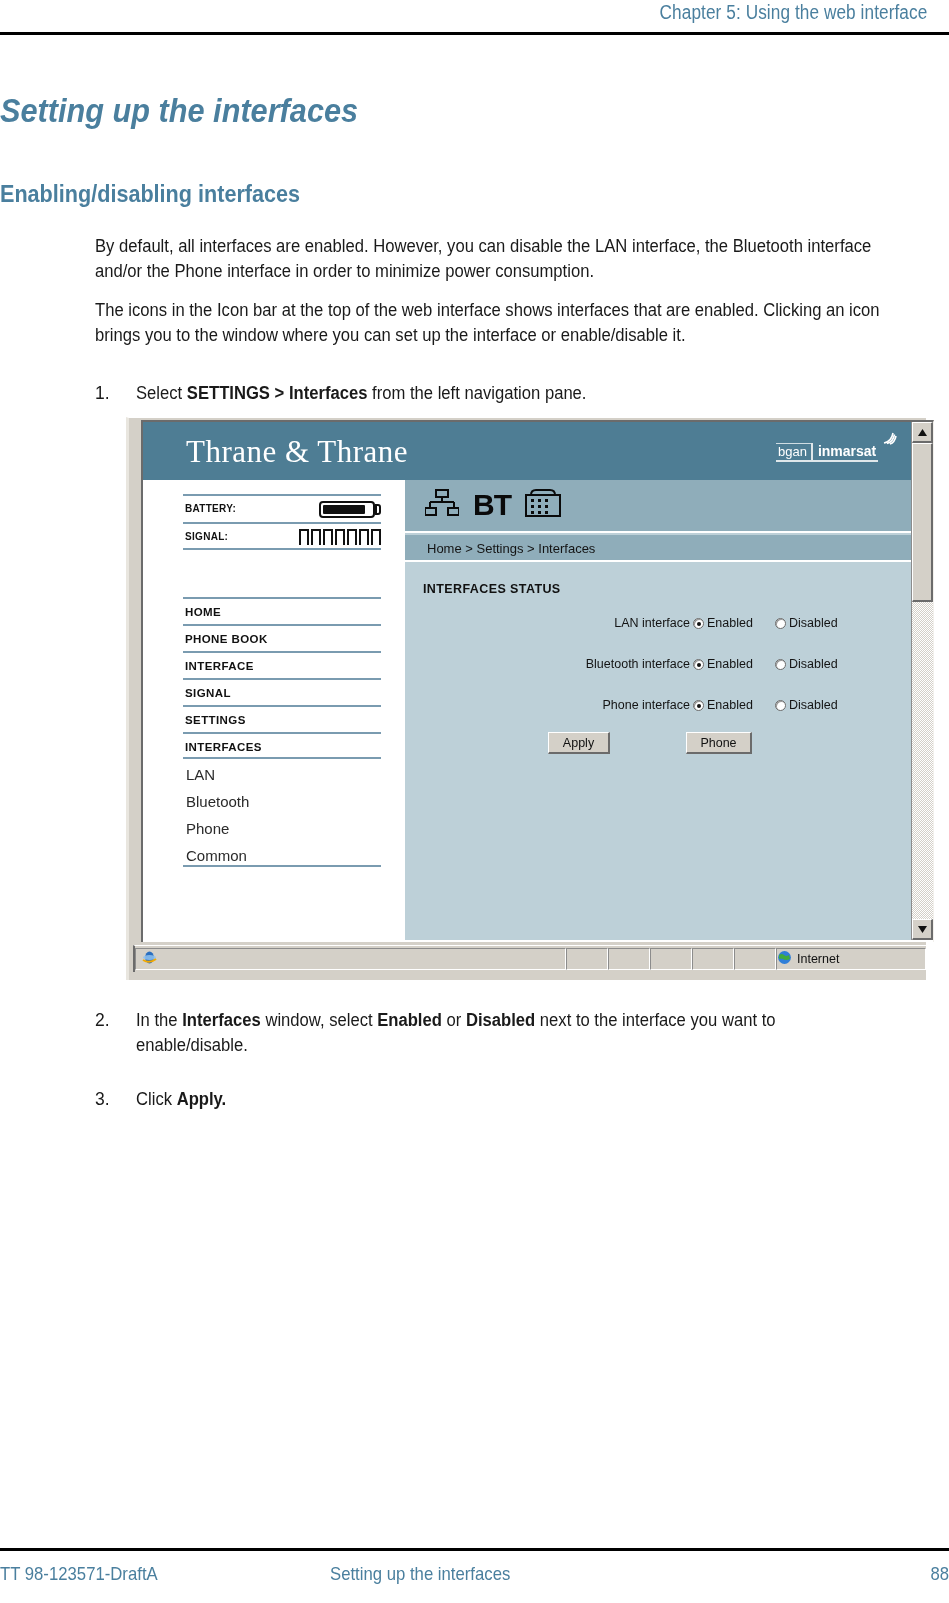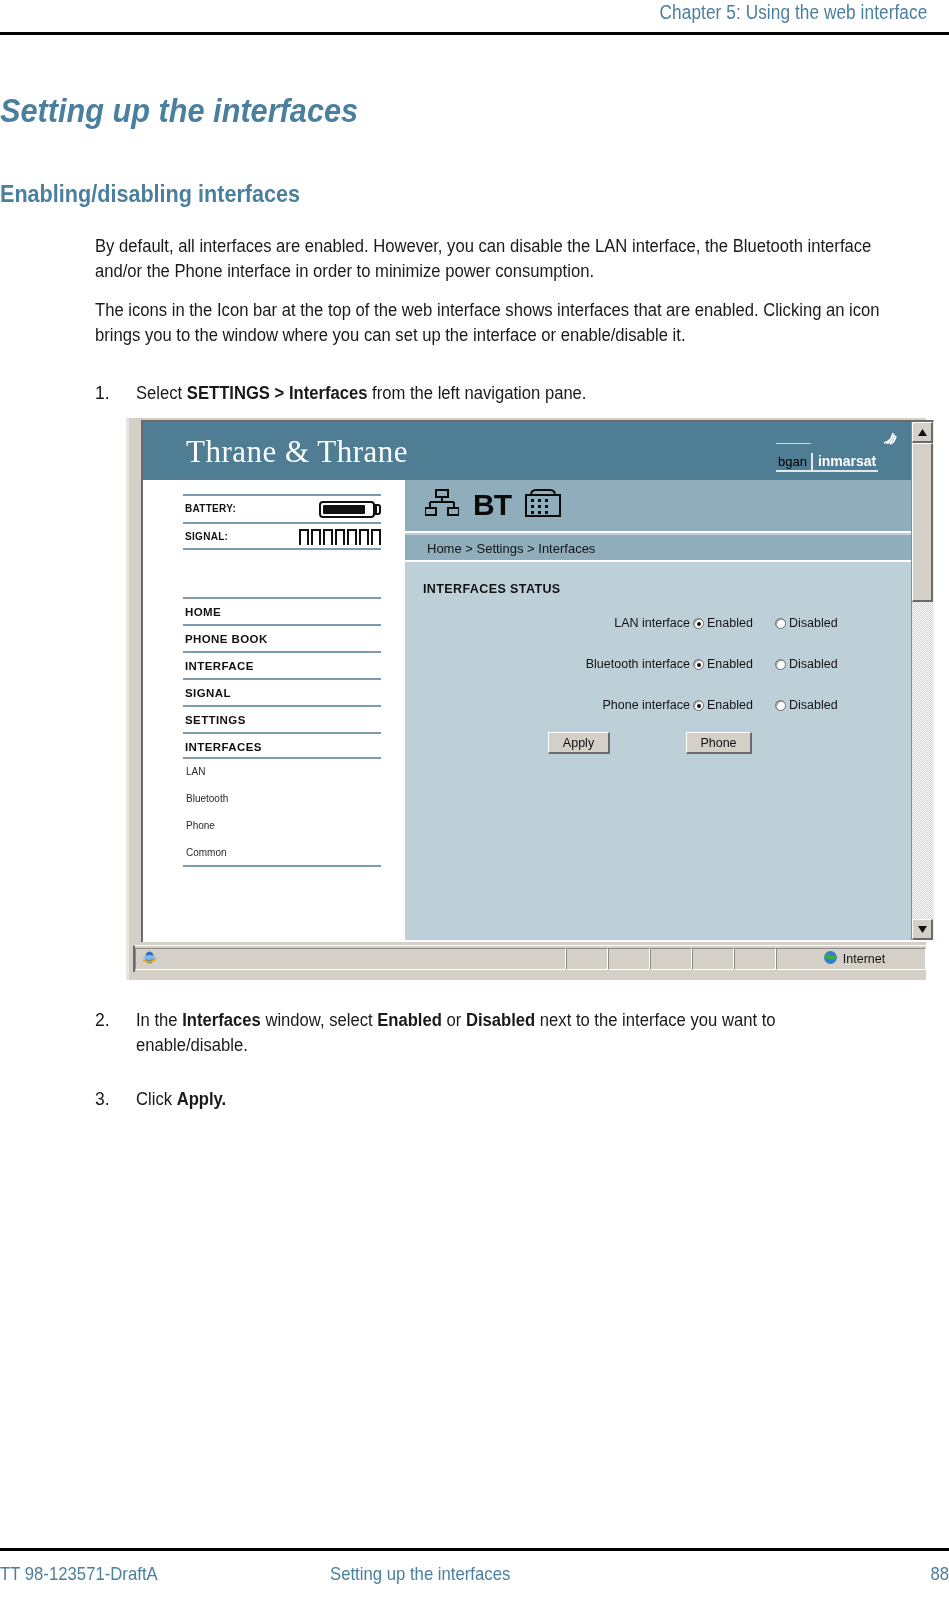--- a/index.html
+++ b/index.html
@@ -96,21 +96,21 @@
   }
   .brand-right {
     position:absolute; right:18px; top:16px; width:120px; height:28px;
   }
   .bgan-wrap {
     position:absolute; left:0; top:5px;
     display:flex; align-items:flex-end;
     border-bottom:2px solid #dfe7ea;
   }
   .bgan-txt {
-    font-size:13px; color:#000000; padding:10px 4px 1px 2px;
+    font-size:13px; color:#ffffff; padding:0 4px 1px 2px;
     border-top:1px solid #cfdde3;
   }
   .inm-txt {
     font-size:14px; font-weight:bold; color:#ffffff; padding:0 2px 1px 5px;
     border-left:2px solid #dfe7ea;
   }
   .sat-arcs { position:absolute; right:-2px; top:-9px; }
 
   
   .body-row { position:absolute; left:0; top:58px; width:771px; height:460px; }
@@ -161,21 +161,21 @@
     cursor:pointer;
   }
   .nav-item.last-main { border-bottom:2px solid #7a9bb0; }
   .nav-item .nav-lbl {
     position:absolute; left:2px; top:7px;
     font-size:11.5px; font-weight:bold; color:#111; letter-spacing:0.4px;
   }
   .nav-sub { position:relative; height:27px; cursor:pointer; }
   .nav-sub .nav-lbl {
     position:absolute; left:3px; top:7px;
-    font-size:10px; font-weight:normal; color:#2a2a2a;
+    font-size:15px; font-weight:normal; color:#2a2a2a;
   }
   .nav-sub.last-sub { border-bottom:2px solid #7a9bb0; }
 
   
   .content-panel {
     position:absolute; left:262px; top:0; width:509px; height:460px;
     background:#bdd0d8;
   }
   .icon-bar {
     position:absolute; left:0; top:0; width:509px; height:53px;
@@ -270,21 +270,21 @@
     display:flex; align-items:stretch;
   }
   .sb-pane {
     border-top:1px solid #8c8c8c; border-left:1px solid #8c8c8c;
     border-right:1px solid #ffffff; border-bottom:1px solid #ffffff;
     margin:2px 0 2px 0;
     display:flex; align-items:center;
   }
   .sb-main { flex:1 1 auto; padding-left:4px; }
   .sb-small { width:42px; }
-  .sb-zone { width:150px; gap:5px; padding-left:6px; font-size:12.5px; color:#111;justify-content:center; }
+  .sb-zone { width:150px; gap:5px; font-size:12.5px; color:#111; }
   .ie-icon { margin-left:2px; }
 
   
   .footer-rule {
     position:absolute; left:0; bottom:52px; width:949px; height:3px; background:#000;
   }
   .footer {
     position:absolute; left:0; bottom:10px; width:949px; height:30px;
     color:#4a7f9e; font-size:19px;
   }

